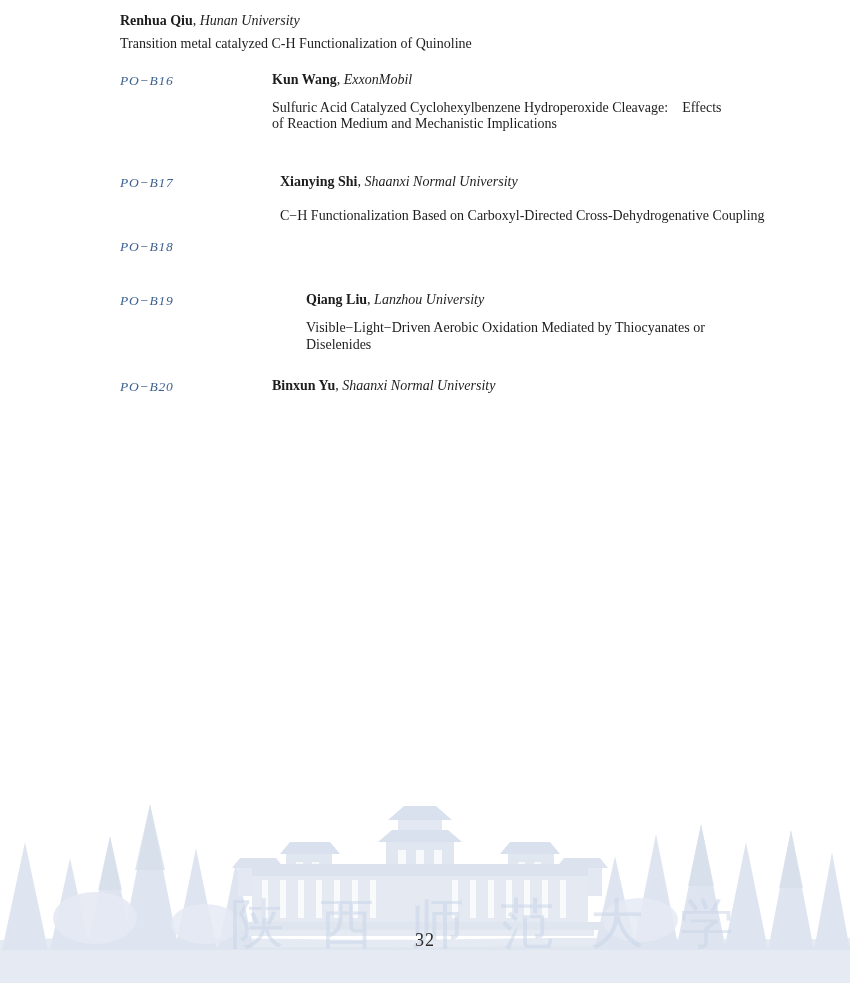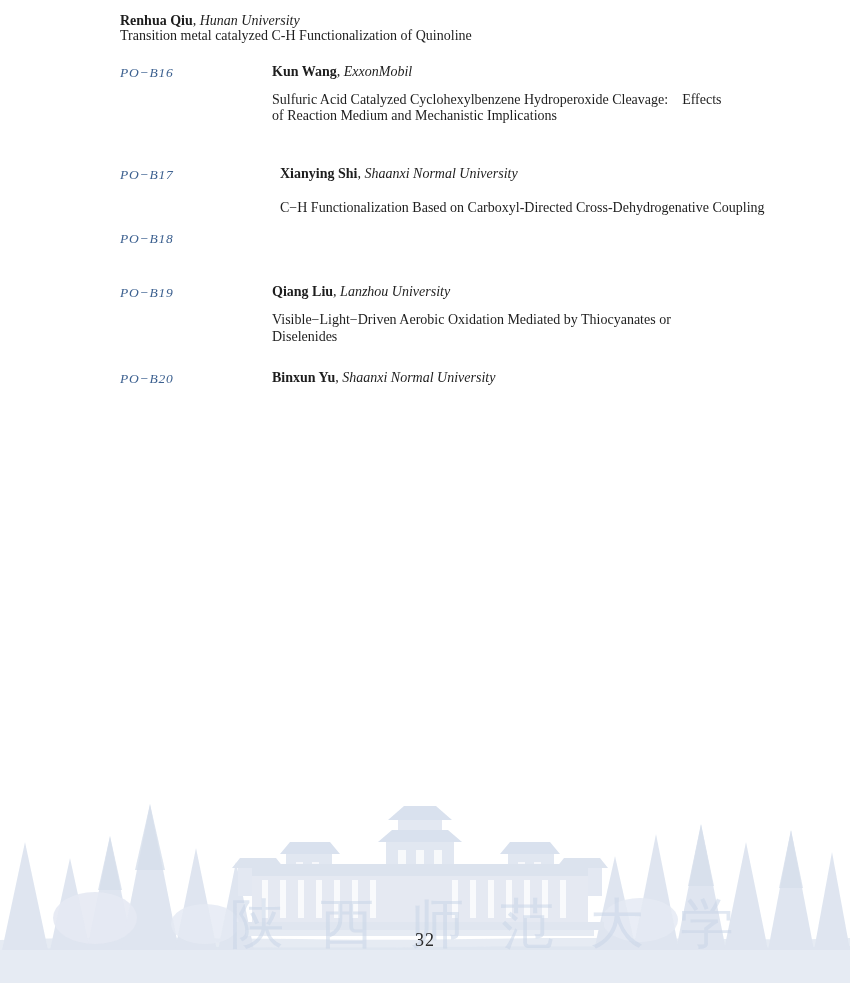--- a/index.html
+++ b/index.html
@@ -15,26 +15,26 @@
   }
   .content { flex:1; min-width:0; }
   .byline { margin:0; font-size:14px; line-height:15px; }
   .name { font-weight:bold; }
   .aff { font-style:italic; }
   .title { margin:13px 0 0 0; font-size:14px; line-height:16.5px; }
   .tline { display:block; white-space:nowrap; }
   .tline.pre { white-space:pre; }
   
   .entry:nth-of-type(1) { margin-bottom:19px; }
-  .entry:nth-of-type(1) .title { margin-top:0; }
+  .entry:nth-of-type(1) .title { margin-top:8px; }
   .entry:nth-of-type(2) { margin-bottom:41px; }
   .entry:nth-of-type(3) { margin-bottom:14px;gap:8px; }
   .entry:nth-of-type(3) .title { margin-top:19px; }
   .entry:nth-of-type(4) { margin-bottom:37px; }
-  .entry:nth-of-type(5) { margin-bottom:25px; }
+  .entry:nth-of-type(5) { margin-bottom:25px;gap:34px; }
 
   .watermark { position:absolute; left:0; top:800px; width:850px; height:183px; pointer-events:none; }
   .watermark svg { display:block; }
   .calligraphy {
     position:absolute; left:230px; top:88px; width:560px;
     font-size:54px; letter-spacing:36px; white-space:nowrap;
     color:#c9d5e7; opacity:0.55; font-family:"Liberation Serif", serif;
   }
   .page-number {
     position:absolute; left:0; top:930px; width:850px; text-align:center;

